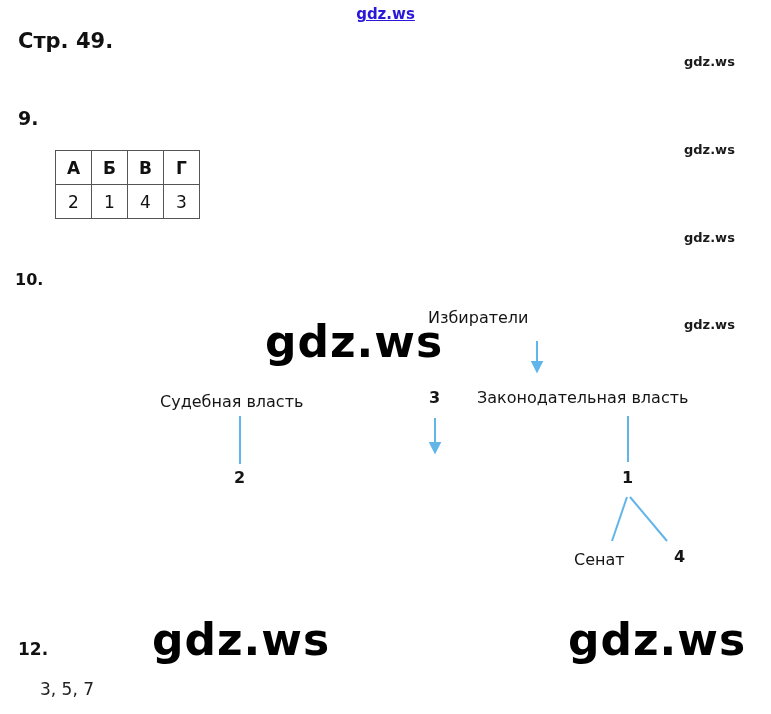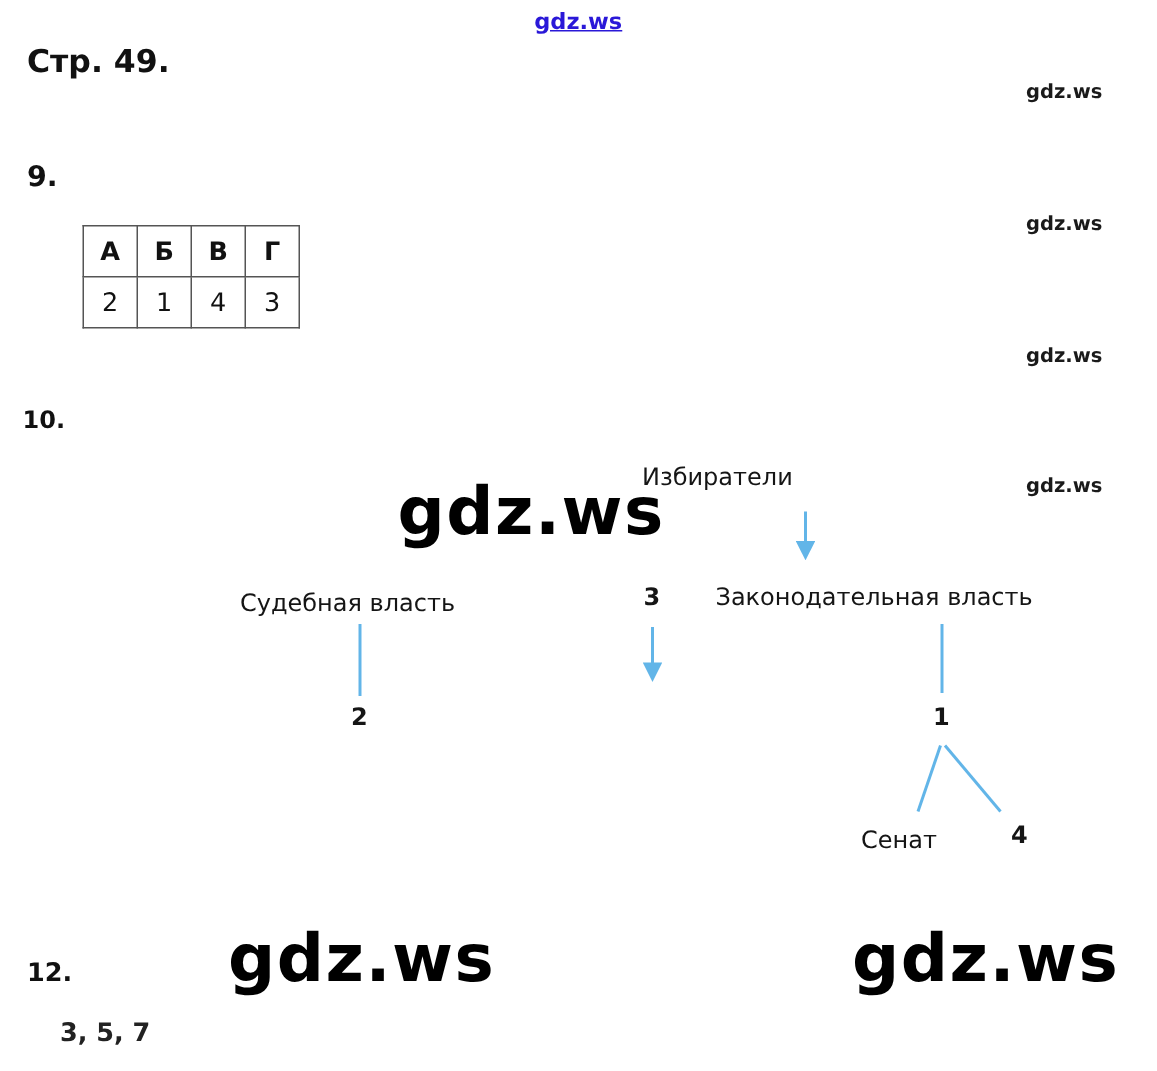--- a/index.html
+++ b/index.html
@@ -14,21 +14,21 @@
   table.answers{border-collapse:collapse;background:#fff;}
   table.answers td{border:1px solid #555;width:35px;height:33px;text-align:center;
                    font-size:17px;padding:0;}
   table.answers tr.hdr td{font-weight:bold;}
   .dg{font-size:16px;color:#151515;}
   .num{font-weight:bold;}
   .big-mark{font-size:44px;font-weight:bold;letter-spacing:1px;color:#000;}
   svg.overlay{position:absolute;top:0;left:0;pointer-events:none;}
   .dline{stroke:var(--line-color,#62b5e8);stroke-width:2;fill:none;}
   .arrowhead{fill:var(--line-color,#62b5e8);}
-  .answer-text{font-size:17px;color:#222;font-weight:bold;}
+  .answer-text{font-size:17px;color:#222;}
 </style>
 </head>
 <body>
 
 <div class="page">
 
   <svg class="overlay" width="771" height="714" viewBox="0 0 771 714">
     <defs>
       <marker id="arrow" viewBox="0 0 10 10" refX="8" refY="5" markerWidth="6.5" markerHeight="6.5" orient="auto-start-reverse">
         <path d="M 0 0 L 10 5 L 0 10 z" class="arrowhead"></path>

